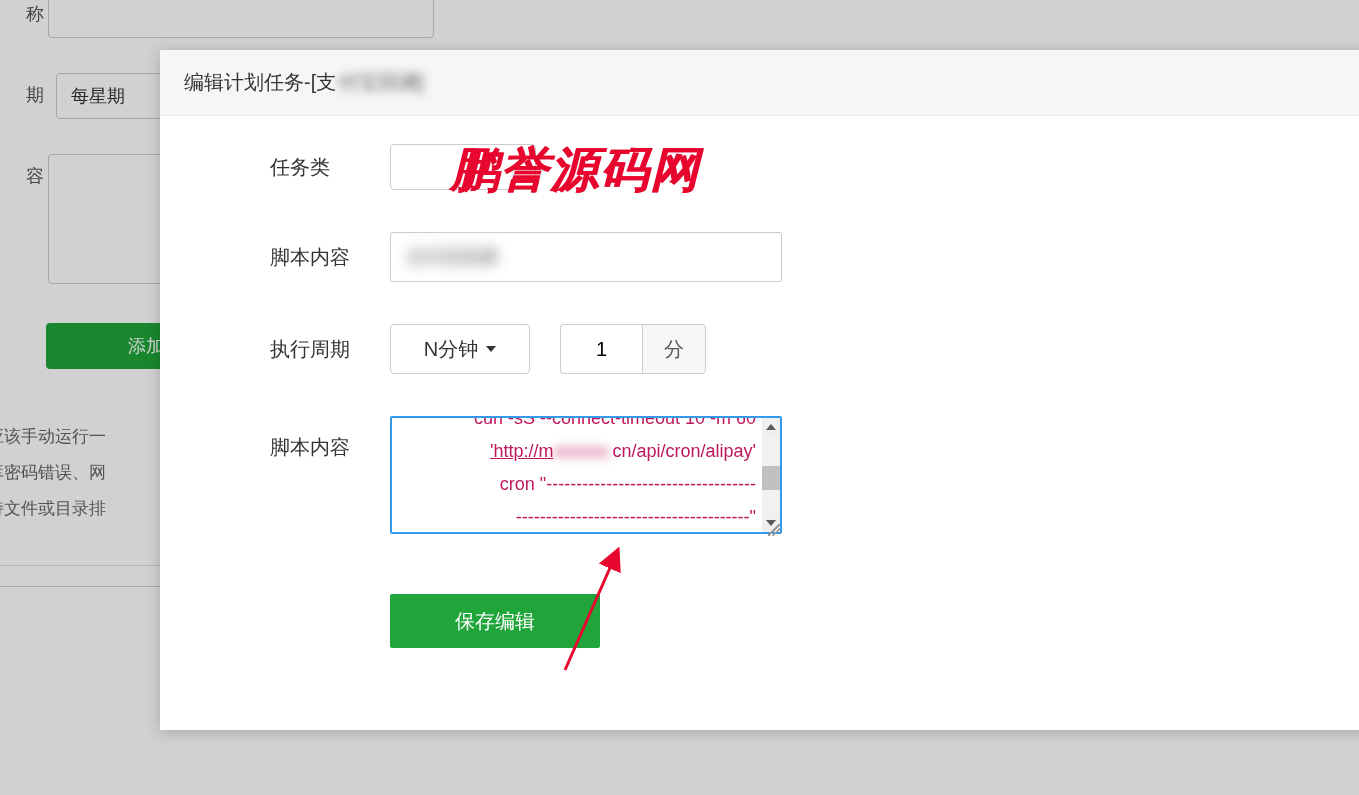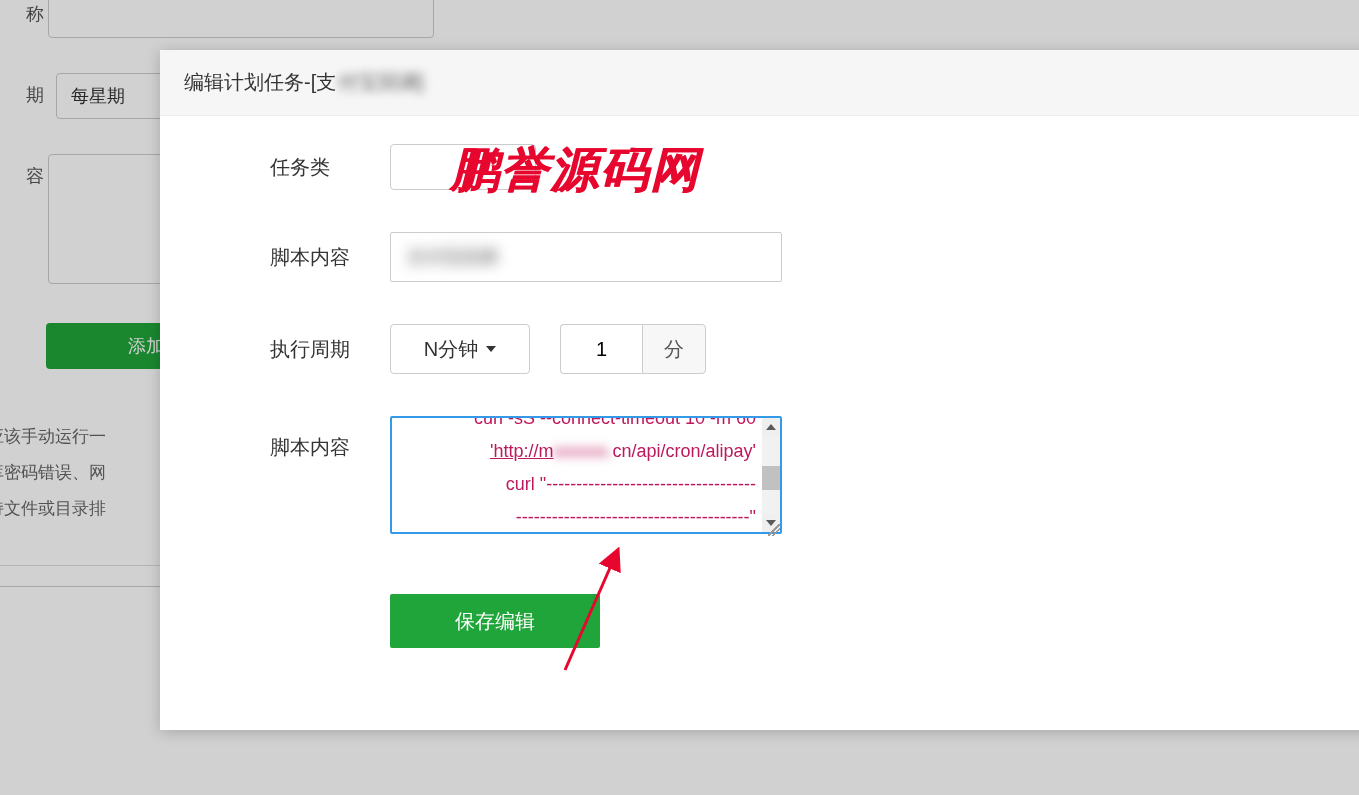--- a/index.html
+++ b/index.html
@@ -374,21 +374,21 @@
 
     <div class="form-row align-top" style="margin-bottom:56px;">
       <div class="form-label" style="padding-top:18px;">脚本内容</div>
       <div class="script-wrap">
         <textarea class="script-textarea" style="color: transparent;"></textarea>
         <div class="script-text-overlay">
           <div class="l1">    curl -sS --connect-timeout 10 -m 60</div>
           <div class="l2">
             <span class="l1b">'http://m</span><span class="blur">xxxxxx.</span><span>cn/api/cron/alipay'</span>
           </div>
-          <div>    curl "-----------------------------------</div>
+          <div>    cron "-----------------------------------</div>
           <div>---------------------------------------"</div>
         </div>
         <div class="scrollbar-vis">
           <div class="btn" style="position:absolute;top:0;">
               <div class="tri-up"></div>
             </div>
           <div class="track"></div>
           <div class="thumb"></div>
           <div class="btn" style="position:absolute;bottom:0;">
               <div class="tri-dn"></div>

